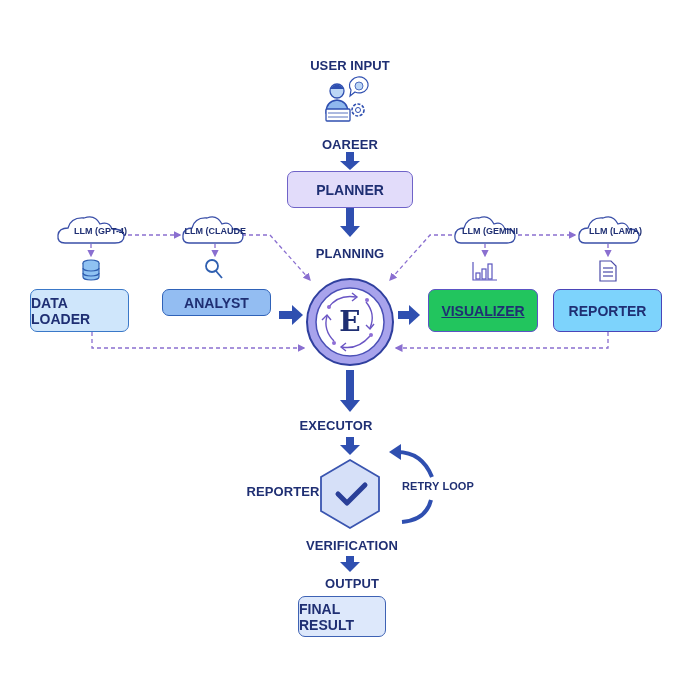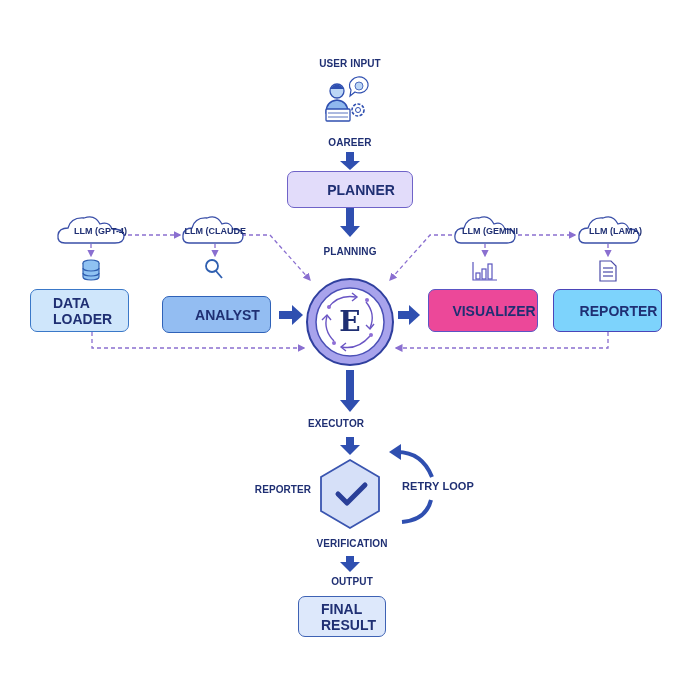--- a/index.html
+++ b/index.html
@@ -1,18 +1,18 @@
 <!DOCTYPE html>
 <html><head>
 <meta charset="utf-8">
 <style>
   html,body{margin:0;padding:0;background:#ffffff;}
   body{width:700px;height:700px;position:relative;overflow:hidden;font-family:"Liberation Sans","DejaVu Sans",sans-serif;}
-  .lbl{position:absolute;color:#1f2f73;font-weight:bold;font-size:10px;letter-spacing:0.1px;white-space:nowrap;transform:translateX(-50%);text-align:center;}
-  .box{position:absolute;border-radius:7px;display:flex;align-items:center;justify-content:center;color:#1f2f73;font-weight:bold;font-size:14px;box-sizing:border-box;padding-left:22px;}
+  .lbl{position:absolute;color:#1f2f73;font-weight:bold;font-size:13px;letter-spacing:0.1px;white-space:nowrap;transform:translateX(-50%);text-align:center;}
+  .box{position:absolute;border-radius:7px;display:flex;align-items:center;justify-content:center;color:#1f2f73;font-weight:bold;font-size:14px;box-sizing:border-box;}
   .cloud{position:absolute;transform:translateX(-50%);}
   .cloud-text{position:absolute;left:0;right:0;top:14px;text-align:right;font-size:9px;font-weight:bold;color:#1f2f73;white-space:nowrap;}
   svg.overlay{position:absolute;left:0;top:0;}
 </style>
 </head>
 <body>
 
 <svg class="overlay" width="700" height="700" viewBox="0 0 700 700">
   <defs>
     <marker id="ahead" markerWidth="4" markerHeight="4" refX="2" refY="2" orient="auto">
@@ -158,22 +158,22 @@
   <div class="cloud-text">LLM (GEMINI</div>
 </div>
 <div class="cloud" style="left:609px;top:212px;width:66px;height:34px;">
   <svg width="66" height="34" viewBox="0 0 66 34">
       <path d="M9,31 Q2,31 3,23 Q4,16 12,16 Q15,5 27,6 Q37,2 42,12 Q50,9 53,17 Q63,17 63,24 Q63,31 55,31 z" fill="#ffffff" stroke="#3a4fa8" stroke-width="1.3"></path>
     </svg>
   <div class="cloud-text">LLM (LAMA)</div>
 </div>
 
 <div class="box agent" style="left: 30px; top: 289px; width: 99px; height: 43px; background: rgb(207, 230, 251); border: 1.5px solid rgb(58, 120, 200);">DATA LOADER</div>
-<div class="box agent" style="left: 162px; top: 296px; width: 109px; height: 37px; background: rgb(147, 189, 242); border: 1.5px solid rgb(47, 98, 184);">ANALYST</div>
-<div class="box agent" style="left: 428px; top: 289px; width: 110px; height: 43px; background: #ec4899; border: 1.5px solid rgb(91, 84, 196);">VISUALIZER</div>
+<div class="box agent" style="left: 162px; top: 289px; width: 109px; height: 27px; background: rgb(147, 189, 242); border: 1.5px solid rgb(47, 98, 184);">ANALYST</div>
+<div class="box agent" style="left: 428px; top: 289px; width: 110px; height: 43px; background: #22c55e; border: 1.5px solid rgb(91, 84, 196); text-decoration: underline;">VISUALIZER</div>
 <div class="box agent" style="left: 553px; top: 289px; width: 109px; height: 43px; background: #7dd3fc; border: 1.5px solid rgb(75, 69, 184);">REPORTER</div>
 
 <div class="lbl" style="left:350px;top:305px;font-family:'DejaVu Serif',serif;font-size:28px;color:#1f2f73;">E</div>
 
 <div class="lbl" style="left:336px;top:418px;">EXECUTOR</div>
 <div class="lbl" style="left:283px;top:484px;">REPORTER</div>
 <div class="lbl" style="left:438px;top:480px;font-size:11px;">RETRY LOOP</div>
 <div class="lbl" style="left:352px;top:538px;">VERIFICATION</div>
 <div class="lbl" style="left:352px;top:576px;">OUTPUT</div>
 <div class="box" style="left:298px;top:596px;width:88px;height:41px;background:#dde8fb;border:1.5px solid #3e62b4;">FINAL RESULT</div>

